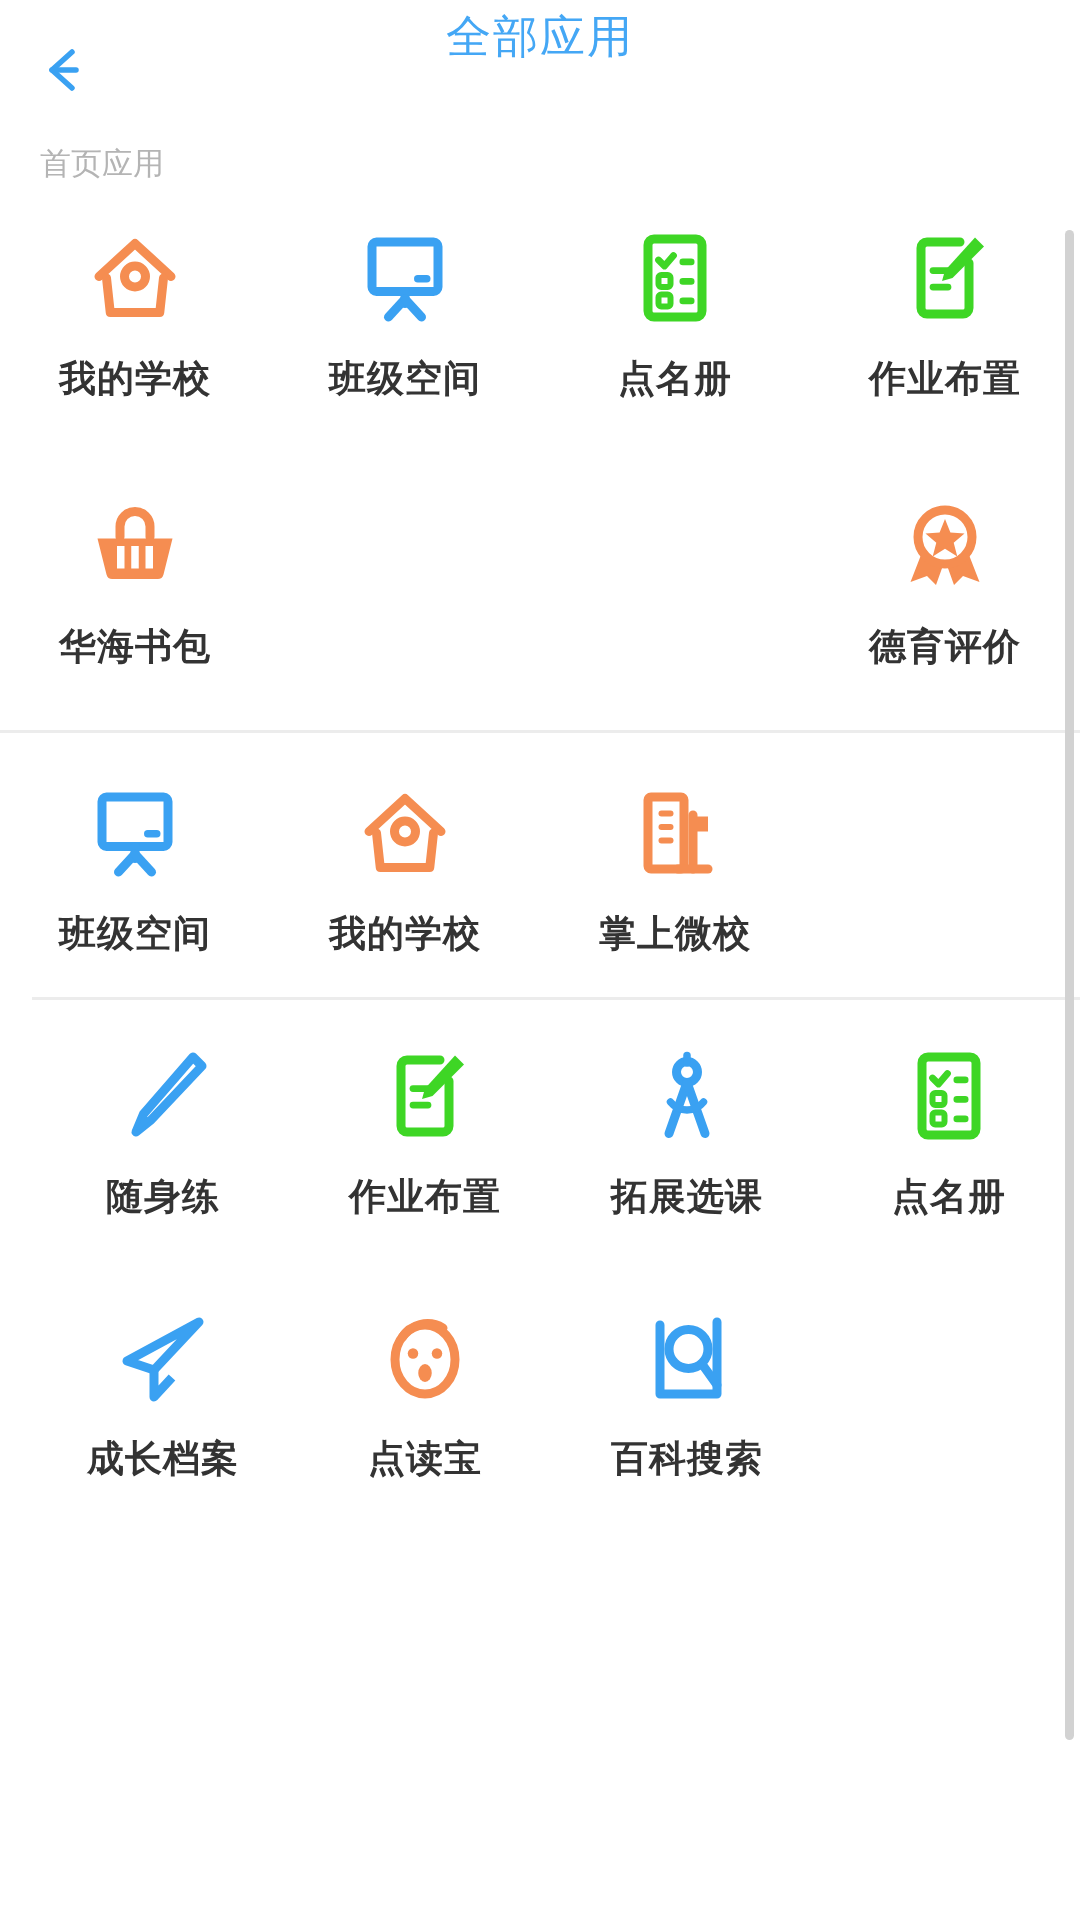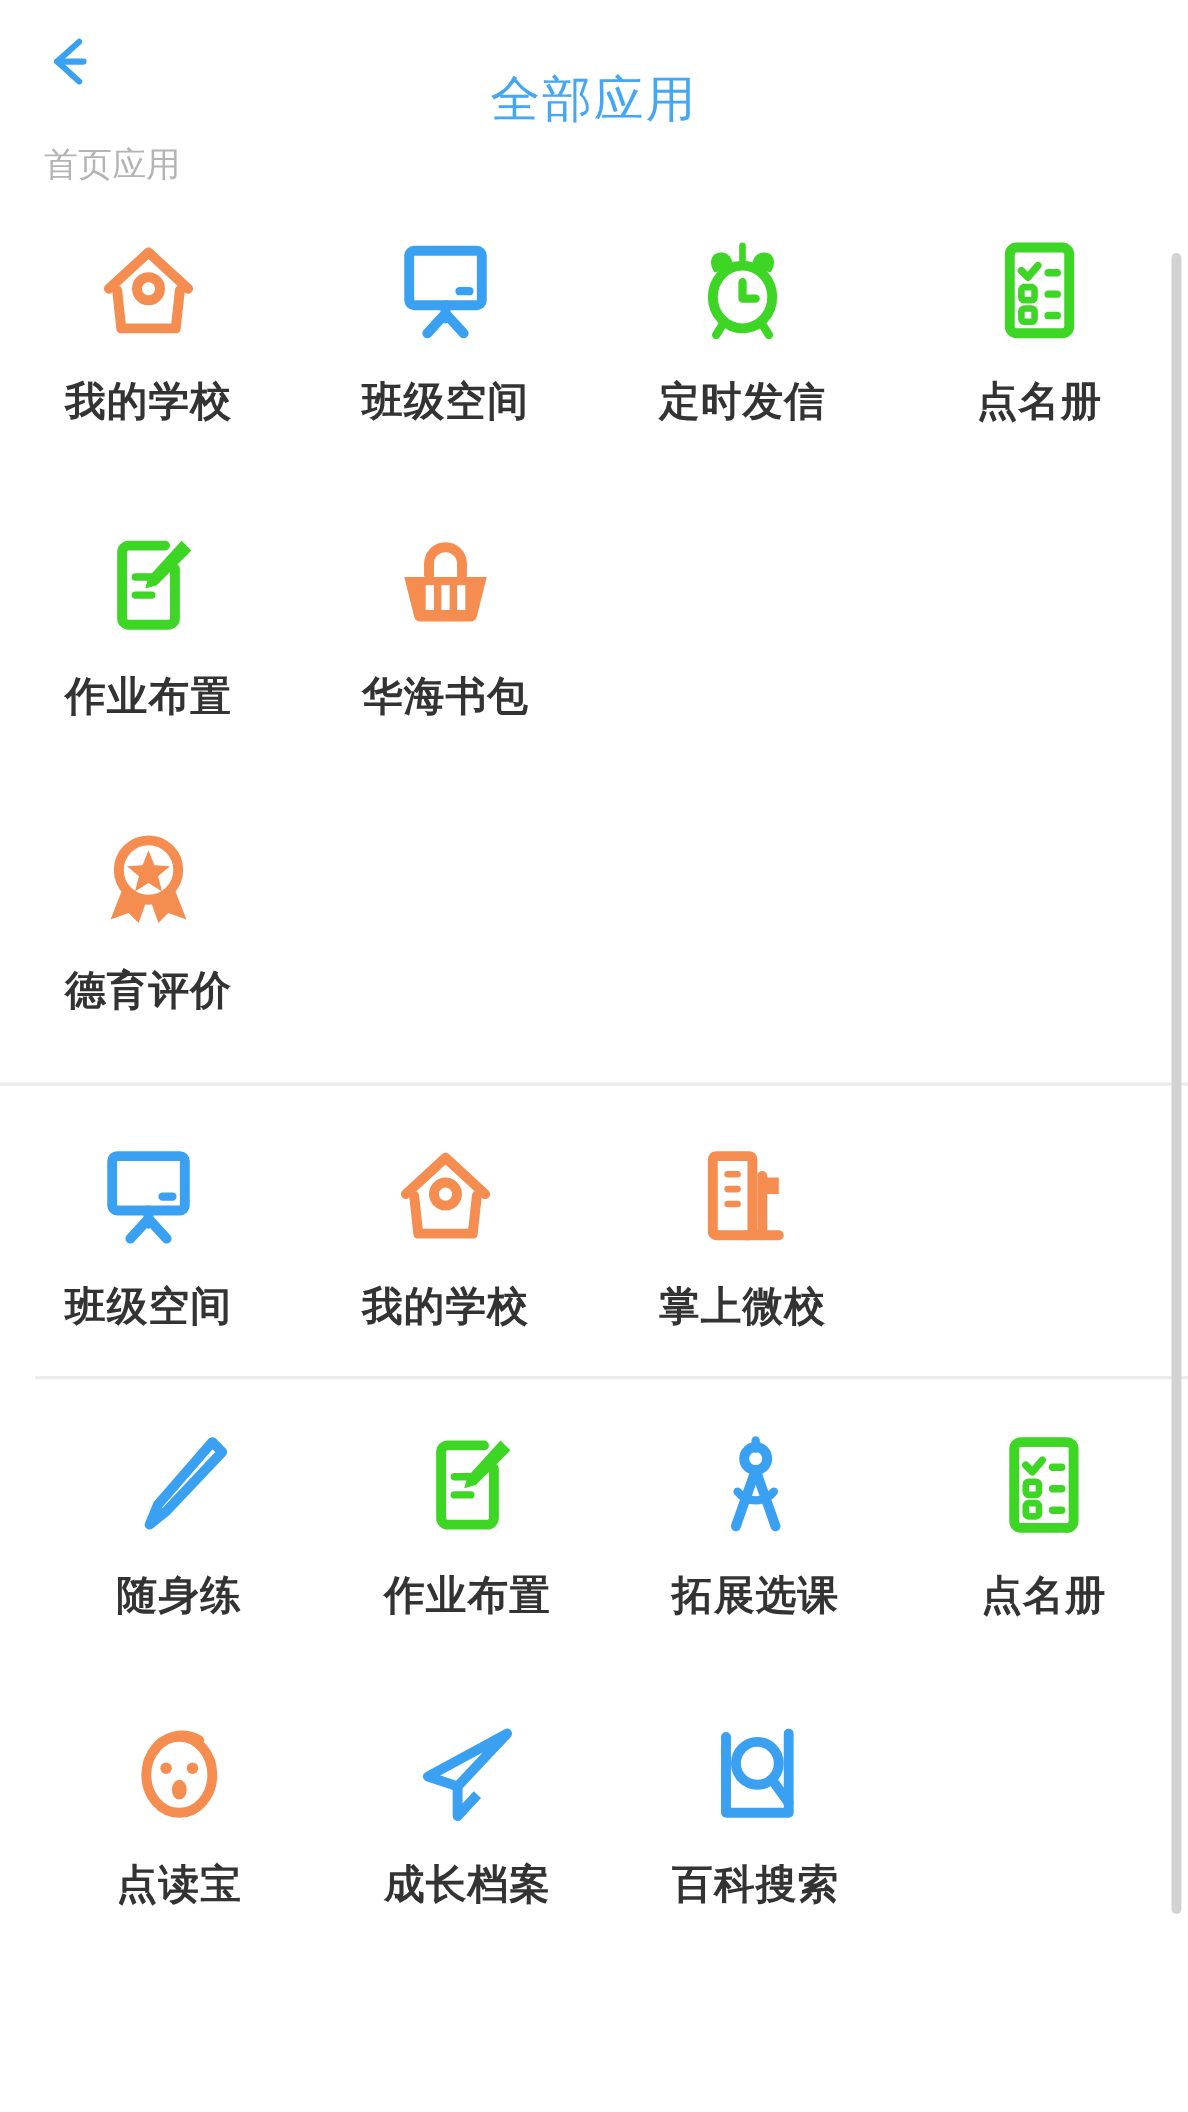--- a/index.html
+++ b/index.html
@@ -15,22 +15,23 @@
     background: #ffffff;
     overflow: hidden;
   }
 
   
   .header {
     position: relative;
     height: 112px;
     background: #ffffff;
     display: flex;
-    align-items: flex-end;
+    align-items: flex-start;
     justify-content: center;
+    margin-top: 14px;
   }
   .back-btn {
     position: absolute;
     left: 24px; top: 50%;
     transform: translateY(-50%);
     width: 92px; height: 92px;
     display: flex; align-items: center; justify-content: center;
     cursor: pointer;
   }
   .back-btn svg { display: block; }
@@ -148,34 +149,20 @@
                 <line x1="32" y1="41" x2="32" y2="49" stroke="#3aa1f2" stroke-width="6" stroke-linecap="round"></line>
                 <line x1="32" y1="46" x2="21" y2="58" stroke="#3aa1f2" stroke-width="6" stroke-linecap="round"></line>
                 <line x1="32" y1="46" x2="43" y2="58" stroke="#3aa1f2" stroke-width="6" stroke-linecap="round"></line>
               </svg>
             </div>
             <div class="app-label">班级空间</div>
           </div>
           <div class="app-cell">
             <div class="icon-wrap">
               <svg viewBox="0 0 64 64">
-                <ellipse cx="32" cy="36" rx="18" ry="19" fill="none" stroke="#3ed625" stroke-width="6"></ellipse>
-                <path d="M15 21 C11 15 13 9 19 9 C24 9 27 14 26 19 Z" fill="#3ed625"></path>
-                <path d="M49 21 C53 15 51 9 45 9 C40 9 37 14 38 19 Z" fill="#3ed625"></path>
-                <line x1="32" y1="5" x2="32" y2="15" stroke="#3ed625" stroke-width="4" stroke-linecap="round"></line>
-                <path d="M32 27 L32 37 L40 37" fill="none" stroke="#3ed625" stroke-width="5" stroke-linecap="round" stroke-linejoin="round"></path>
-                <line x1="21" y1="51" x2="16" y2="59" stroke="#3ed625" stroke-width="5" stroke-linecap="round"></line>
-                <line x1="43" y1="51" x2="48" y2="59" stroke="#3ed625" stroke-width="5" stroke-linecap="round"></line>
-              </svg>
-            </div>
-            <div class="app-label">定时发信</div>
-          </div>
-          <div class="app-cell">
-            <div class="icon-wrap">
-              <svg viewBox="0 0 64 64">
                 <rect x="14" y="6" width="36" height="52" rx="4" fill="none" stroke="#3ed625" stroke-width="6"></rect>
                 <path d="M21 20 L25 24 L31 17" fill="none" stroke="#3ed625" stroke-width="4.5" stroke-linecap="round" stroke-linejoin="round"></path>
                 <rect x="35" y="19" width="10" height="4.5" rx="2.2" fill="#3ed625"></rect>
                 <rect x="21" y="30" width="8" height="8" rx="1.8" fill="none" stroke="#3ed625" stroke-width="4"></rect>
                 <rect x="35" y="32" width="10" height="4.5" rx="2.2" fill="#3ed625"></rect>
                 <rect x="21" y="43" width="8" height="8" rx="1.8" fill="none" stroke="#3ed625" stroke-width="4"></rect>
                 <rect x="35" y="45" width="10" height="4.5" rx="2.2" fill="#3ed625"></rect>
               </svg>
             </div>
             <div class="app-label">点名册</div>
@@ -302,41 +289,41 @@
                 <rect x="35" y="32" width="10" height="4.5" rx="2.2" fill="#3ed625"></rect>
                 <rect x="21" y="43" width="8" height="8" rx="1.8" fill="none" stroke="#3ed625" stroke-width="4"></rect>
                 <rect x="35" y="45" width="10" height="4.5" rx="2.2" fill="#3ed625"></rect>
               </svg>
             </div>
             <div class="app-label">点名册</div>
           </div>
           <div class="app-cell">
             <div class="icon-wrap">
               <svg viewBox="0 0 64 64">
+                <path d="M56 8 L8 34 L26 40 L56 8 Z" fill="none" stroke="#3aa1f2" stroke-width="6" stroke-linejoin="round"></path>
+                <path d="M26 40 L26 58 L38 45" fill="none" stroke="#3aa1f2" stroke-width="6" stroke-linejoin="round"></path>
+              </svg>
+            </div>
+            <div class="app-label">成长档案</div>
+          </div>
+          <div class="app-cell">
+            <div class="icon-wrap">
+              <svg viewBox="0 0 64 64">
                 <ellipse cx="32" cy="33" rx="20" ry="23" fill="none" stroke="#f58d51" stroke-width="6"></ellipse>
                 <path d="M17 18 C22 10 34 6 44 12" fill="none" stroke="#f58d51" stroke-width="6" stroke-linecap="round"></path>
                 <circle cx="24" cy="29" r="3.5" fill="#f58d51"></circle>
                 <circle cx="40" cy="29" r="3.5" fill="#f58d51"></circle>
                 <ellipse cx="32" cy="42" rx="4.5" ry="6" fill="#f58d51"></ellipse>
               </svg>
             </div>
             <div class="app-label">点读宝</div>
           </div>
           <div class="app-cell">
             <div class="icon-wrap">
               <svg viewBox="0 0 64 64">
-                <path d="M56 8 L8 34 L26 40 L56 8 Z" fill="none" stroke="#3aa1f2" stroke-width="6" stroke-linejoin="round"></path>
-                <path d="M26 40 L26 58 L38 45" fill="none" stroke="#3aa1f2" stroke-width="6" stroke-linejoin="round"></path>
-              </svg>
-            </div>
-            <div class="app-label">成长档案</div>
-          </div>
-          <div class="app-cell">
-            <div class="icon-wrap">
-              <svg viewBox="0 0 64 64">
                 <path d="M52 8 L52 56 L14 56 L14 10" fill="none" stroke="#3aa1f2" stroke-width="6" stroke-linecap="round" stroke-linejoin="round"></path>
                 <circle cx="33" cy="26" r="13" fill="none" stroke="#3aa1f2" stroke-width="6"></circle>
                 <line x1="42" y1="36" x2="52" y2="50" stroke="#3aa1f2" stroke-width="6" stroke-linecap="round"></line>
               </svg>
             </div>
             <div class="app-label">百科搜索</div>
           </div>
         </div>
       </div>
     </div>

